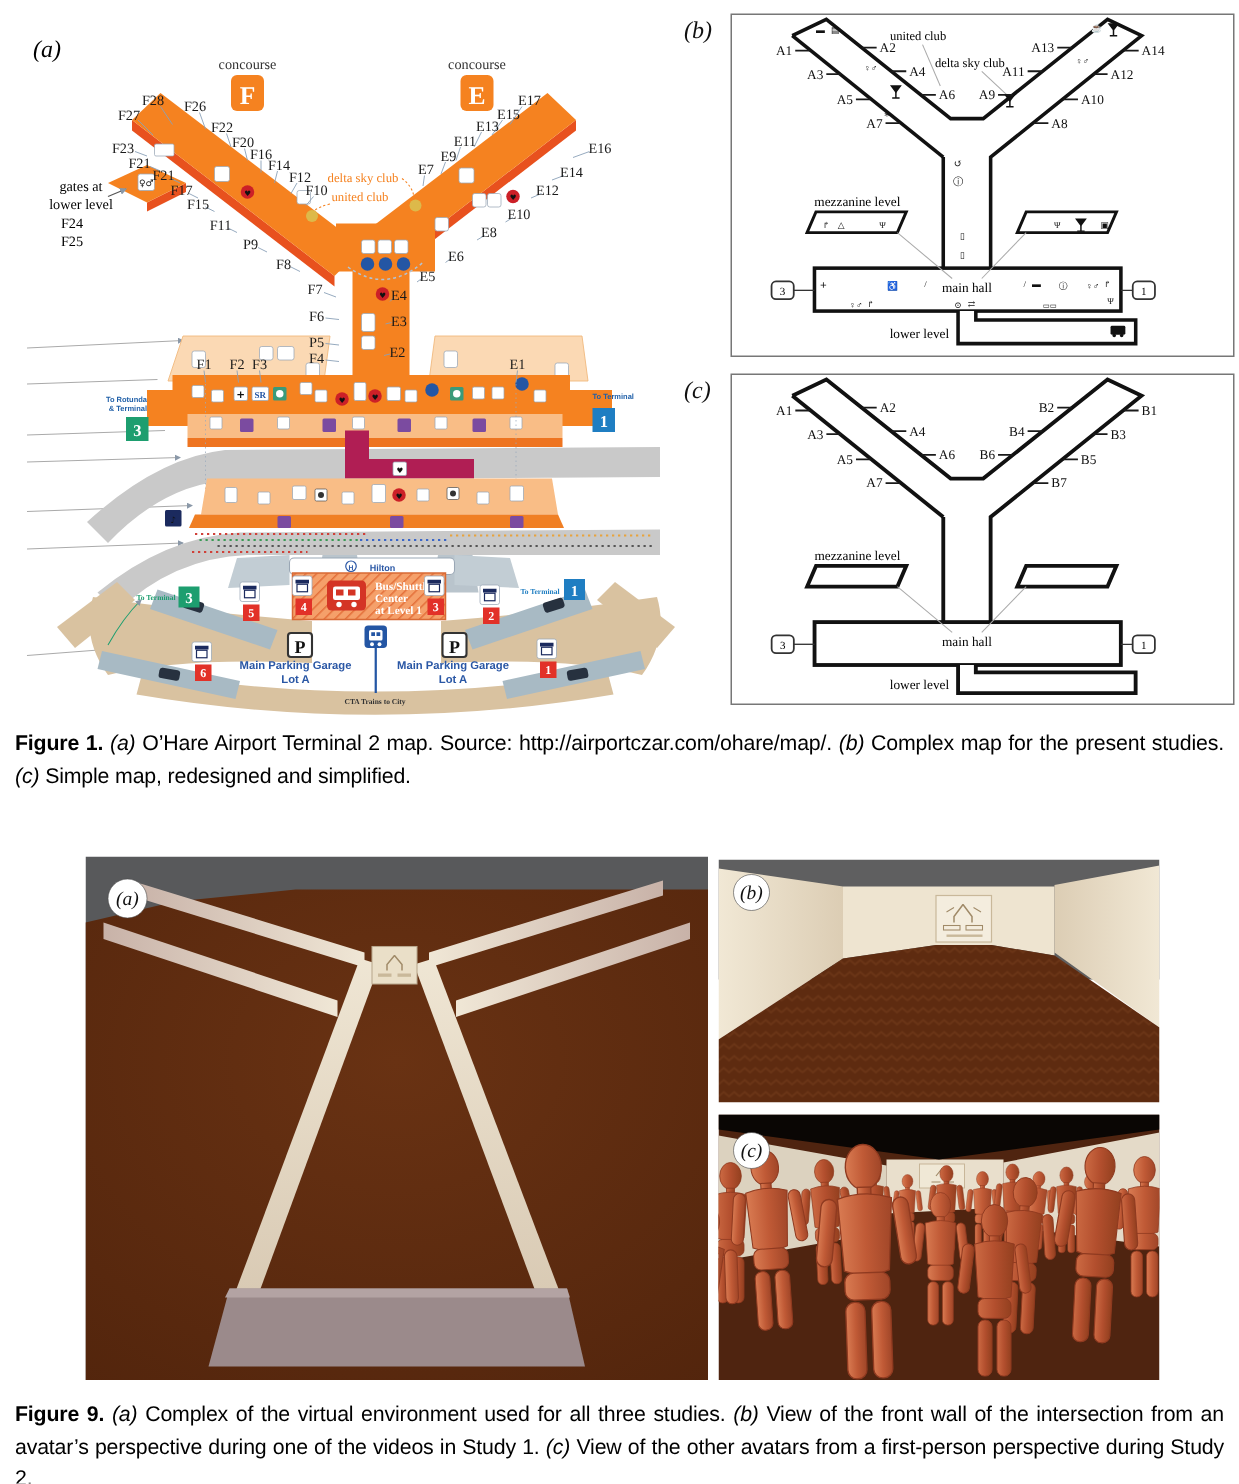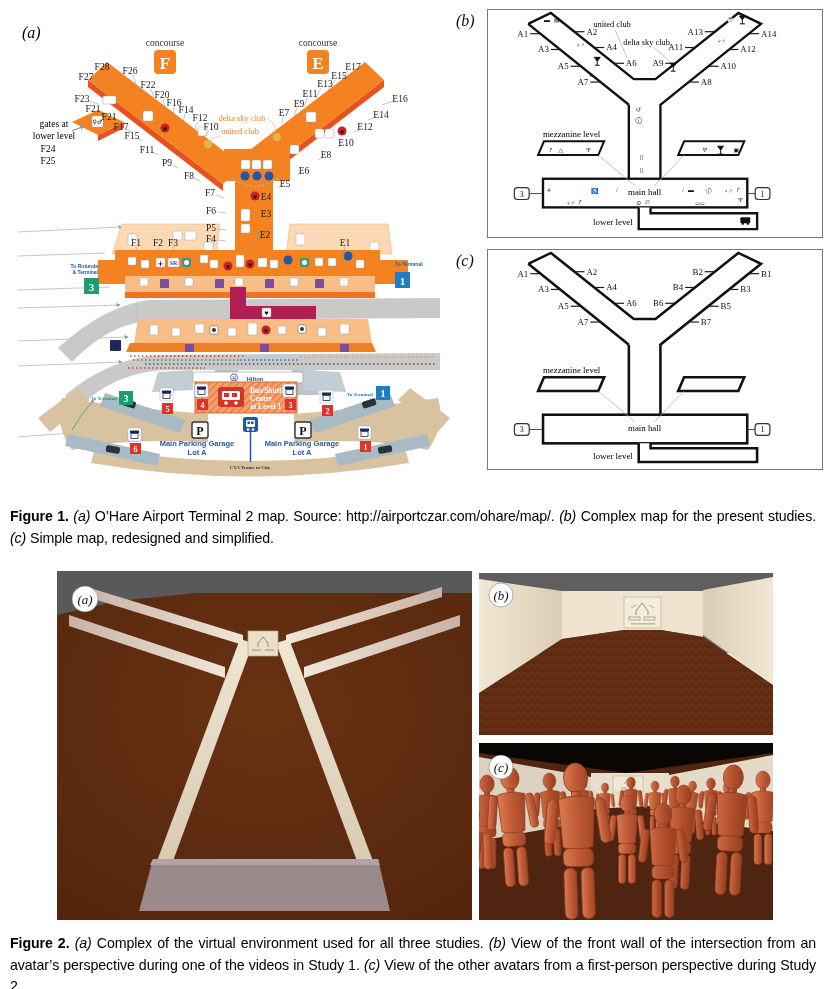--- a/index.html
+++ b/index.html
@@ -585,21 +585,21 @@
         <line x1="229" y1="22" x2="219" y2="22" class="tick"></line>
         <text x="217" y="25" text-anchor="end" class="gb">B2</text>
         <line x1="209" y1="38" x2="199" y2="38" class="tick"></line>
         <text x="197" y="41" text-anchor="end" class="gb">B4</text>
         <line x1="189" y1="54" x2="179" y2="54" class="tick"></line>
         <text x="177" y="57" text-anchor="end" class="gb">B6</text>
       </g>
 </svg>
 </div>
 
-<div class="cap" style="top:486px;margin-top:20px;">
+<div class="cap" style="top:486px;">
   <b>Figure 1.</b>
   <span class="it">(a)</span><span> O’Hare Airport Terminal 2 map. Source: http://airportczar.com/ohare/map/. </span><span class="it">(b)</span><span> Complex map for the present studies. </span><span class="it">(c)</span><span> Simple map, redesigned and simplified.</span>
 </div>
 
 <div class="abs" style="left:57px;top:571px;">
 <svg width="415" height="349" viewBox="0 0 415 349">
   <defs>
     <linearGradient id="wallA" x1="0" y1="0" x2="1" y2="0">
       <stop offset="0" stop-color="#c8b2a8"></stop>
           <stop offset="1" stop-color="#f0e7d6"></stop>
@@ -724,15 +724,15 @@
     <use href="#av" fill="url(#wood1)" transform="translate(96,20) scale(1.5) rotate(-2)"></use>
     <use href="#av" fill="url(#wood2)" transform="translate(184,60) scale(1.1)"></use>
     <use href="#av" fill="url(#wood1)" transform="translate(-8,60) scale(1.2) rotate(5)"></use>
   </g>
   <circle class="circ-label" cx="22" cy="24" r="12"></circle>
   <text class="cl-text" x="22" y="28.5" text-anchor="middle">(c)</text>
 </svg>
 </div>
 
 <div class="cap" style="top:933px;">
-  <b>Figure 2.</b>
+  <b>Figure 9.</b>
   <span class="it">(a)</span><span> Complex of the virtual environment used for all three studies. </span><span class="it">(b)</span><span> View of the front wall of the intersection from an avatar’s perspective during one of the videos in Study 1. </span><span class="it">(c)</span><span> View of the other avatars from a first-person perspective during Study 2.</span>
 </div>
 
 </body></html>

